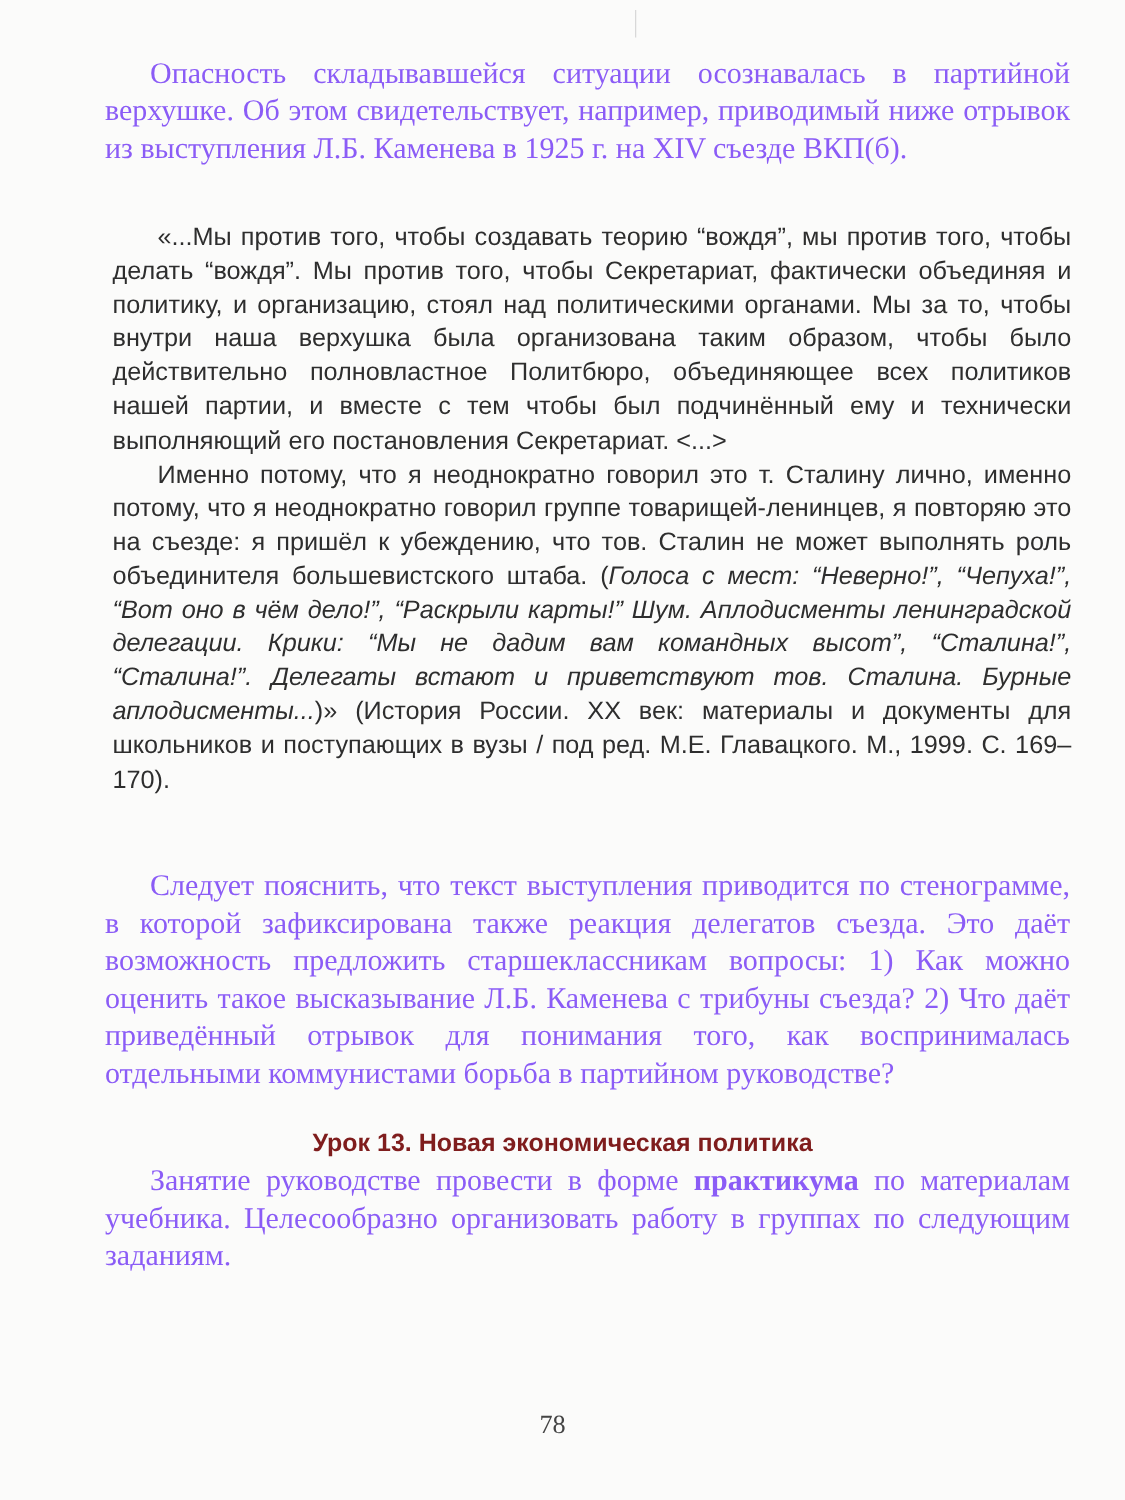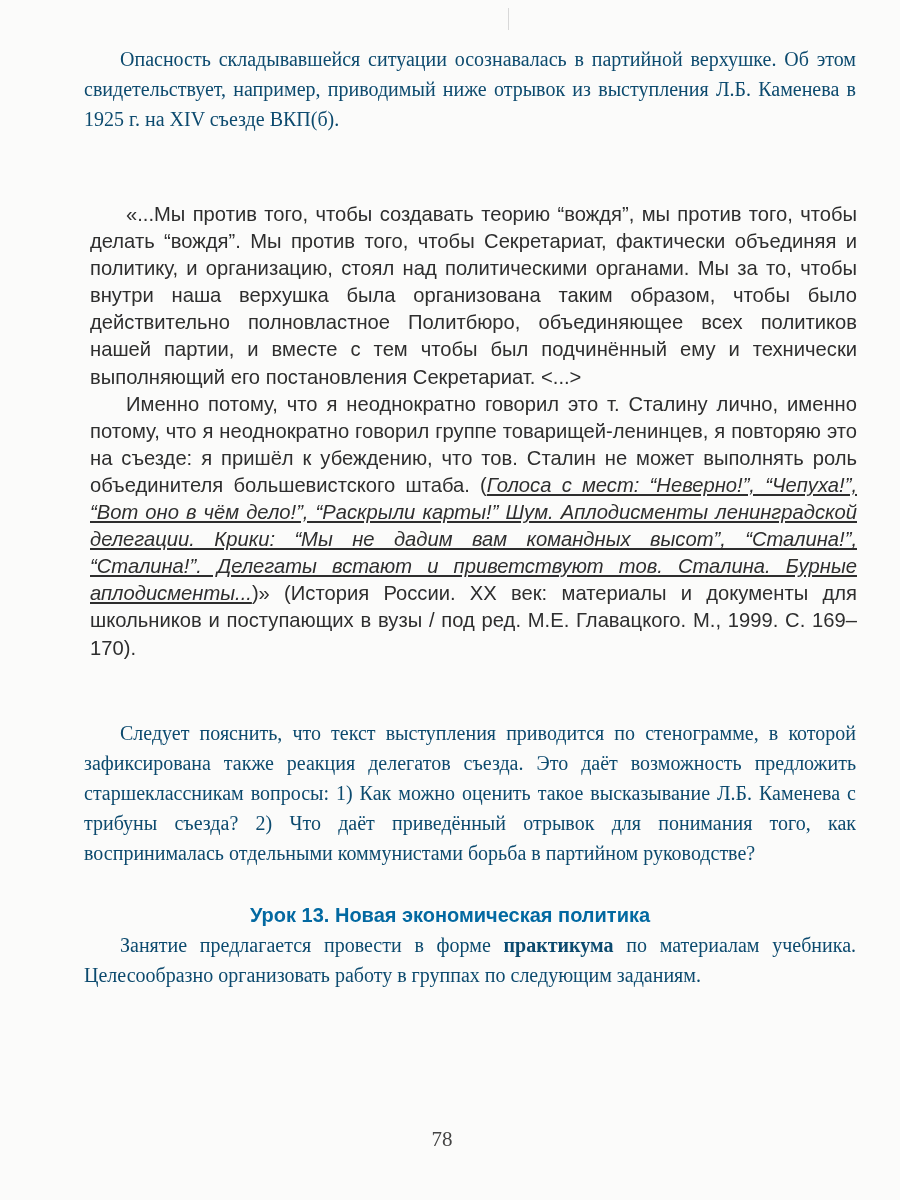--- a/index.html
+++ b/index.html
@@ -5,46 +5,46 @@
   html, body { margin: 0; padding: 0; }
   body {
     width: 900px; height: 1200px; overflow: hidden;
     background: #fbfbfa;
     position: relative;
     color: #2a2a2a;
   }
   .page { position: absolute; left: 0; top: 0; width: 900px; height: 1200px; }
   .serif {
     font-family: "Liberation Serif", "DejaVu Serif", serif;
-    font-size: 20px;
+    font-size: 24px;
     line-height: 30px;
     text-align: justify;
     text-align-last: left;
-    color: #0c4a6e;
+    color: #8b5cf6;
   }
   .sans {
     font-family: "Liberation Sans", "DejaVu Sans", sans-serif;
     font-size: 20.2px;
     line-height: 27.1px;
     text-align: justify;
     color: #2e2e2e;
   }
   .block { position: absolute; }
   .indent { text-indent: 36px; }
-  .it { font-style: italic; text-decoration: underline; }
+  .it { font-style: italic; }
   .bi { font-weight: bold; }
   .heading {
     position: absolute;
     left: 0; width: 900px; top: 901px;
     text-align: center;
     font-family: "Liberation Sans", "DejaVu Sans", sans-serif;
     font-weight: bold;
     font-size: 20px;
     line-height: 28px;
-    color: #0369a1;
+    color: #7f1d1d;
   }
   .pageno {
     position: absolute; top: 1127px; left: 0; width: 884px;
     text-align: center;
     font-family: "Liberation Serif", "DejaVu Serif", serif;
     font-size: 21px; color: #444;
   }
   .mark {
     position: absolute; left: 508px; top: 8px; width: 1px; height: 22px;
     background: #d8d8d8;
@@ -54,29 +54,29 @@
 </head>
 <body>
 
 <div class="page">
   <div class="mark"></div>
 
   <div class="block serif indent" style="left:84px; top:44px; width:772px;">
     <p>Опасность складывавшейся ситуации осознавалась в партийной верхушке. Об этом свидетельствует, например, приводимый ниже отрывок из выступления Л.Б. Каменева в 1925 г. на XIV съезде ВКП(б).</p>
   </div>
 
-  <div class="block sans" style="left:90px; top:177px; width:767px;margin-top:24px;">
+  <div class="block sans" style="left:90px; top:177px; width:767px;">
     <p class="indent">«...Мы против того, чтобы создавать теорию “вождя”, мы против того, чтобы делать “вождя”. Мы против того, чтобы Секретариат, фактически объединяя и политику, и организацию, стоял над политическими органами. Мы за то, чтобы внутри наша верхушка была организована таким образом, чтобы было действительно полновластное Политбюро, объединяющее всех политиков нашей партии, и вместе с тем чтобы был подчинённый ему и технически выполняющий его постановления Секретариат. &lt;...&gt;</p>
     <p class="indent"><span>Именно потому, что я неоднократно говорил это т. Сталину лично, именно потому, что я неоднократно говорил группе товарищей-ленинцев, я повторяю это на съезде: я пришёл к убеждению, что тов. Сталин не может выполнять роль объединителя большевистского штаба. (</span><span class="it">Голоса с мест: “Неверно!”, “Чепуха!”, “Вот оно в чём дело!”, “Раскрыли карты!” Шум. Аплодисменты ленинградской делегации. Крики: “Мы не дадим вам командных высот”, “Сталина!”, “Сталина!”. Делегаты встают и приветствуют тов. Сталина. Бурные аплодисменты...</span><span>)» (История России. XX век: материалы и документы для школьников и поступающих в вузы / под ред. М.Е. Главацкого. М., 1999. С. 169–170).</span></p>
   </div>
 
-  <div class="block serif indent" style="left:84px; top:694px; width:772px;margin-top:24px;">
+  <div class="block serif indent" style="left:84px; top:694px; width:772px;">
     <p>Следует пояснить, что текст выступления приводится по стенограмме, в которой зафиксирована также реакция делегатов съезда. Это даёт возможность предложить старшеклассникам вопросы: 1) Как можно оценить такое высказывание Л.Б. Каменева с трибуны съезда? 2) Что даёт приведённый отрывок для понимания того, как воспринималась отдельными коммунистами борьба в партийном руководстве?</p>
   </div>
 
   <div class="heading">Урок 13. Новая экономическая политика</div>
 
   <div class="block serif" style="left:84px; top:930px; width:772px;">
-    <p class="indent"><span>Занятие предлагается провести в форме </span><span class="bi">практикума</span><span> по материалам учебника. Целесообразно организовать работу в группах по следующим заданиям.</span></p>
+    <p class="indent"><span>Занятие руководстве провести в форме </span><span class="bi">практикума</span><span> по материалам учебника. Целесообразно организовать работу в группах по следующим заданиям.</span></p>
   </div>
 
   <div class="pageno">78</div>
 </div>
 
 </body></html>

